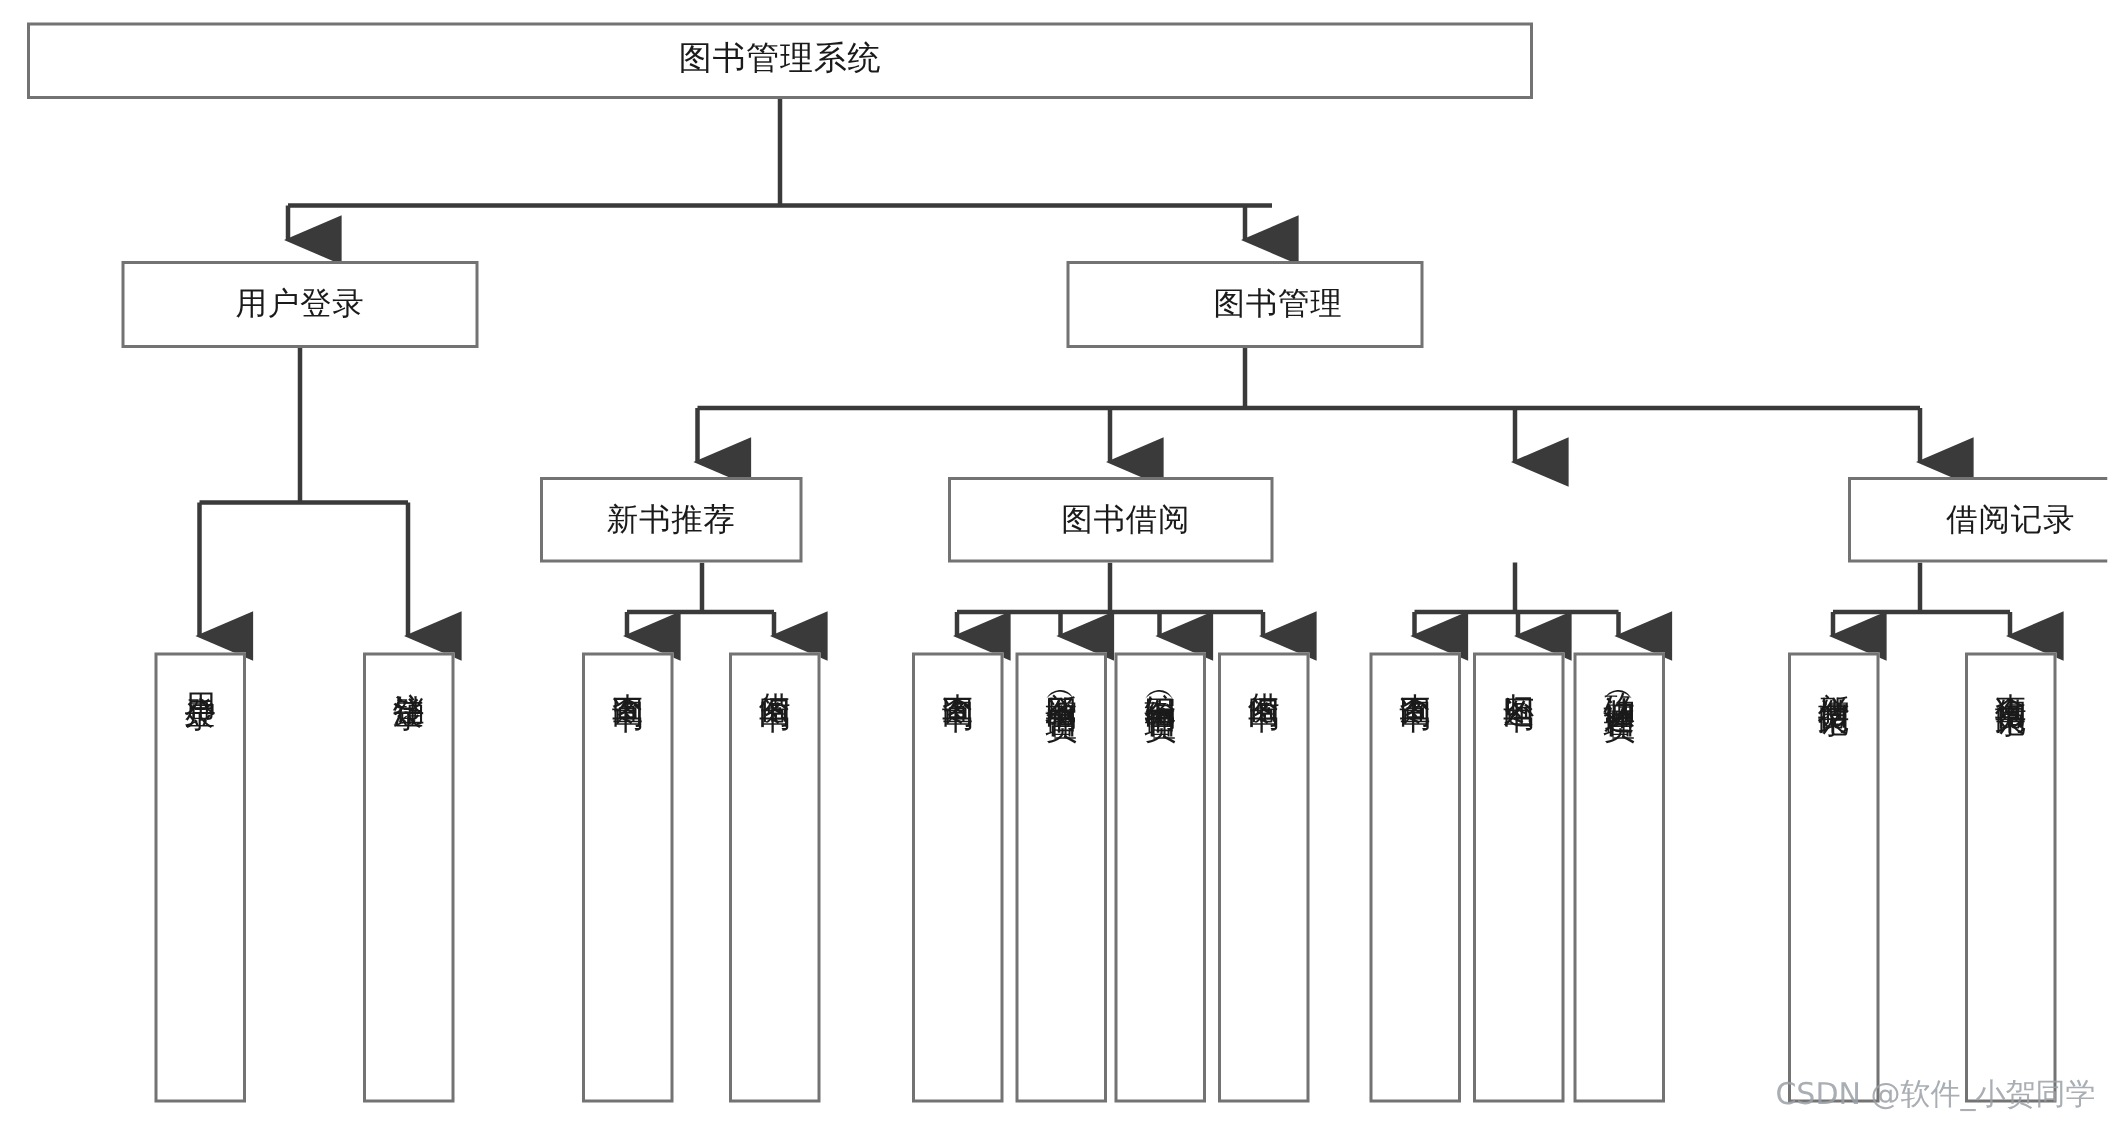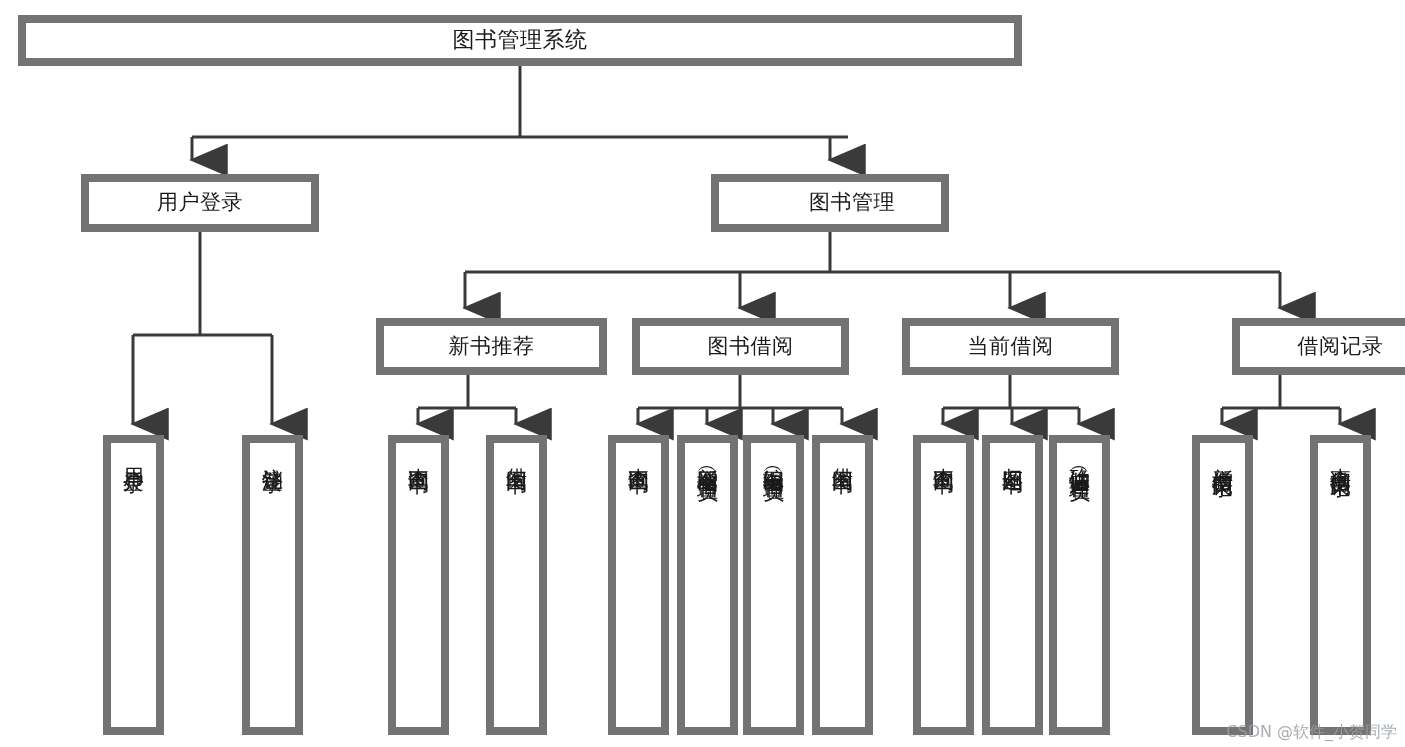--- a/index.html
+++ b/index.html
@@ -23,21 +23,21 @@
     left: 0;
     top: 0;
     width: 1405px;
     height: 747px;
     pointer-events: none;
   }
   .node {
     position: absolute;
     box-sizing: border-box;
     background: #ffffff;
-    border: 8px solid #737373;
+    border: 2px solid #737373;
     display: flex;
     align-items: center;
     justify-content: center;
     color: #1a1a1a;
     z-index: 2;
   }
   .node .label {
     display: block;
     text-align: center;
     line-height: 1.12;
@@ -59,21 +59,21 @@
     text-orientation: upright;
     font-size: 21px;
     line-height: 1.05;
     letter-spacing: 2px;
     white-space: nowrap;
   }
   .watermark {
     position: absolute;
     right: 8px;
     bottom: 4px;
-    font-size: 16px;
+    font-size: 20px;
     color: #9aa0a6;
     opacity: 0.85;
     z-index: 5;
     white-space: nowrap;
     font-family: "DejaVu Sans", "Liberation Sans", sans-serif;
   }
 </style>
 </head>
 <body>
 
@@ -134,29 +134,26 @@
     <span class="label">图书管理系统</span>
   </div>
 
   <div class="node horiz" style="left:81px; top:174px; width:238px; height:58px;">
     <span class="label">用户登录</span>
   </div>
   <div class="node horiz" style="left:711px; top:174px; width:238px; height:58px;padding-left:44px;">
     <span class="label">图书管理</span>
   </div>
 
-  <div class="node horiz" style="left:376px; top:318px; width:231px; height:57px;">
+  <div class="node horiz" style="left:360px; top:318px; width:175px; height:57px;">
     <span class="label">新书推荐</span>
   </div>
   <div class="node horiz" style="left:632px; top:318px; width:217px; height:57px;padding-left:20px;">
     <span class="label">图书借阅</span>
   </div>
-  <div class="node horiz" style="left:902px; top:318px; width:217px; height:57px;">
-    <span class="label">当前借阅</span>
-  </div>
   <div class="node horiz" style="left:1232px; top:318px; width:217px; height:57px;justify-content:center;">
     <span class="label">借阅记录</span>
   </div>
 
   <div class="node vert" style="left:103px; top:435px; width:61px; height:300px;">
     <span class="label">用户登录</span>
   </div>
   <div class="node vert" style="left:242px; top:435px; width:61px; height:300px;">
     <span class="label">注销登录</span>
   </div>

